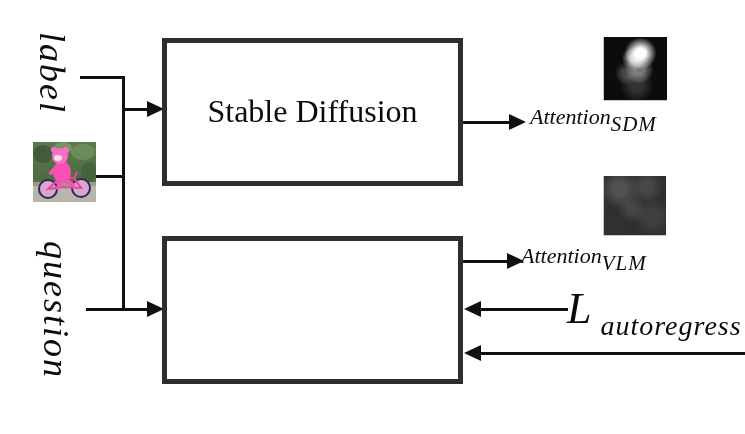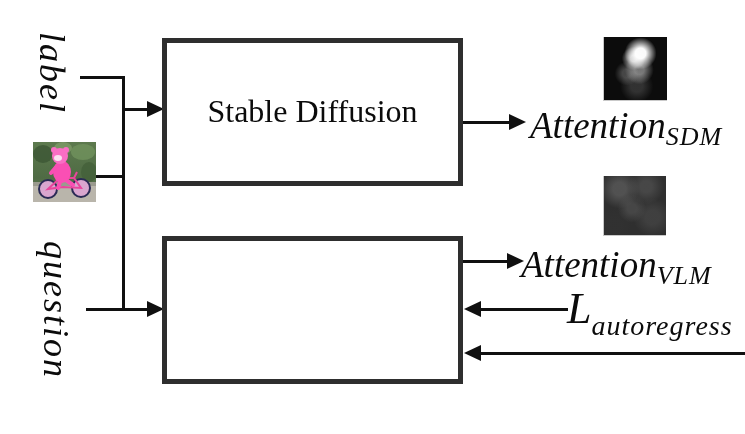--- a/index.html
+++ b/index.html
@@ -32,24 +32,24 @@
   .model-box{
     position:absolute;box-sizing:border-box;
     width:301px;height:148px;left:162px;
     border:5px solid #2e2e2e;background:#ffffff;
     display:flex;flex-direction:column;align-items:center;justify-content:center;
     font-size:32px;line-height:1.22;text-align:center;
   }
   .model-box .ital{font-style:italic;}
   
   .mathlabel{position:absolute;white-space:nowrap;font-style:italic;}
-  .mathlabel .base{font-size:37px;}
-  .mathlabel .sub{font-size:26px;vertical-align:-7px;letter-spacing:1px;}
+  .mathlabel .base{font-size:22px;}
+  .mathlabel .sub{font-size:21px;vertical-align:-7px;letter-spacing:1px;}
   .losslabel .base{font-size:44px;}
-  .losslabel .sub{font-size:28px;vertical-align:-12px;}
+  .losslabel .sub{font-size:28px;vertical-align:-12px;margin-left:9px;}
   
   .heatmap{position:absolute;border-left:1px solid #c9c9c9;border-bottom:1px solid #c9c9c9;}
   .heatmap-sdm{
     width:63px;height:63px;background-color:#0c0c0c;
     background-image:
       radial-gradient(circle at 58% 26%, rgba(255,255,255,.98) 0 9%, rgba(255,255,255,0) 27%),
       radial-gradient(circle at 47% 34%, rgba(255,255,255,.70) 0 6%, rgba(255,255,255,0) 22%),
       radial-gradient(circle at 56% 52%, rgba(205,205,205,.55) 0 10%, rgba(205,205,205,0) 30%),
       radial-gradient(circle at 36% 58%, rgba(150,150,150,.42) 0 8%, rgba(150,150,150,0) 22%),
       radial-gradient(circle at 52% 78%, rgba(120,120,120,.35) 0 10%, rgba(120,120,120,0) 28%);

